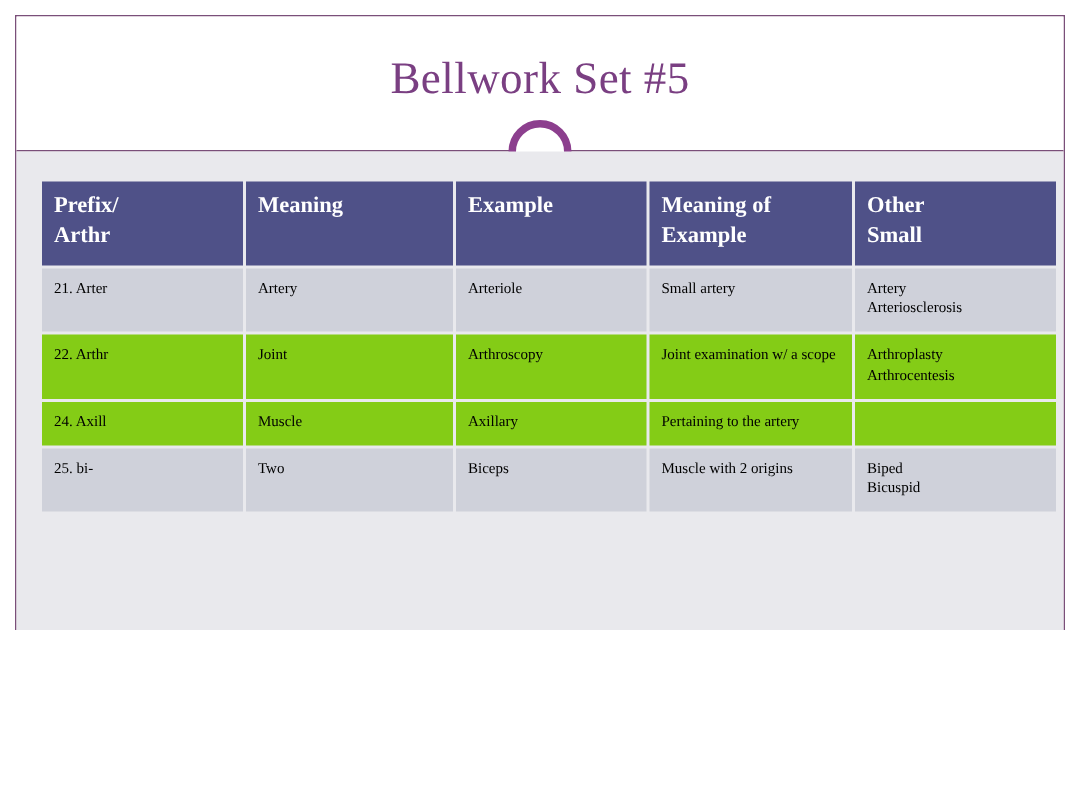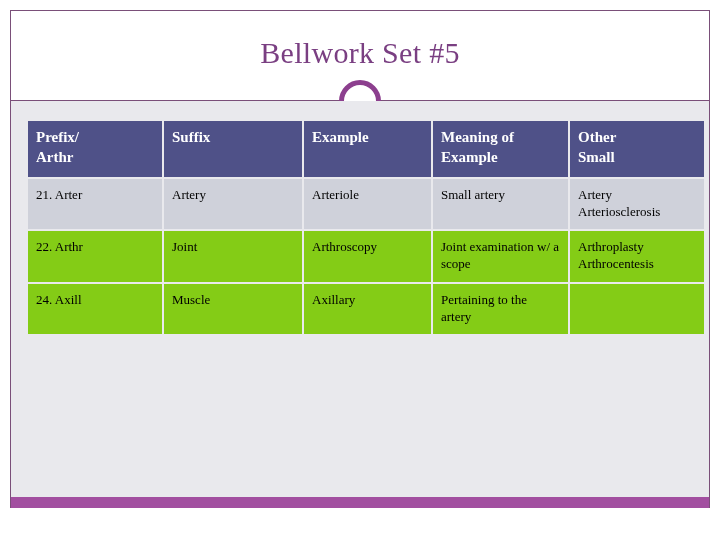--- a/index.html
+++ b/index.html
@@ -7,21 +7,21 @@
   html, body {
     width: 720px;
     height: 540px;
     background: #ffffff;
     font-family: "Liberation Serif", "DejaVu Serif", serif;
   }
 
   #slide {
     position: relative;
     width: 720px;
-    height: 508px;
+    height: 420px;
     background: #ffffff;
     overflow: hidden;
   }
 
   
   #slide-frame {
     position: absolute;
     left: 10px;
     top: 10px;
     width: 700px;
@@ -104,21 +104,21 @@
     width: 668px;
     border-collapse: separate;
     border-spacing: 2px;
     table-layout: fixed;
   }
 
   #vocab-table th,
   #vocab-table td {
     vertical-align: top;
     padding: 7px 8px 9px 8px;
-    font-size: 13px;
+    font-size: 10px;
     line-height: 1.32;
     color: #000000;
     text-align: left;
     font-family: "Liberation Serif", "DejaVu Serif", serif;
   }
 
   #vocab-table th {
     background: #4f5188;
     color: #ffffff;
     font-weight: bold;
@@ -168,21 +168,21 @@
         <col class="c3">
         <col class="c4">
     </colgroup>
     <thead>
       <tr>
         <th>
           <span class="cell-line">Prefix/</span>
           <span class="cell-line">Arthr</span>
         </th>
         <th>
-          <span class="cell-line">Suffix</span>
+          <span class="cell-line">Meaning</span>
         </th>
         <th>
           <span class="cell-line">Example</span>
         </th>
         <th>
           <span class="cell-line">Meaning of</span>
           <span class="cell-line">Example</span>
         </th>
         <th>
           <span class="cell-line">Other</span>
@@ -216,18 +216,28 @@
 
 
       <tr class="alt">
         <td>24. Axill</td>
         <td>Muscle</td>
         <td>Axillary</td>
         <td>Pertaining to the artery</td>
         <td></td>
       </tr>
 
+      <tr>
+        <td>25. bi-</td>
+        <td>Two</td>
+        <td>Biceps</td>
+        <td>Muscle with 2 origins</td>
+        <td>
+          <span class="cell-line">Biped</span>
+          <span class="cell-line">Bicuspid</span>
+        </td>
+      </tr>
     </tbody>
   </table>
 
   <div id="bottom-bar"></div>
 
 </div>
 
 </body></html>

